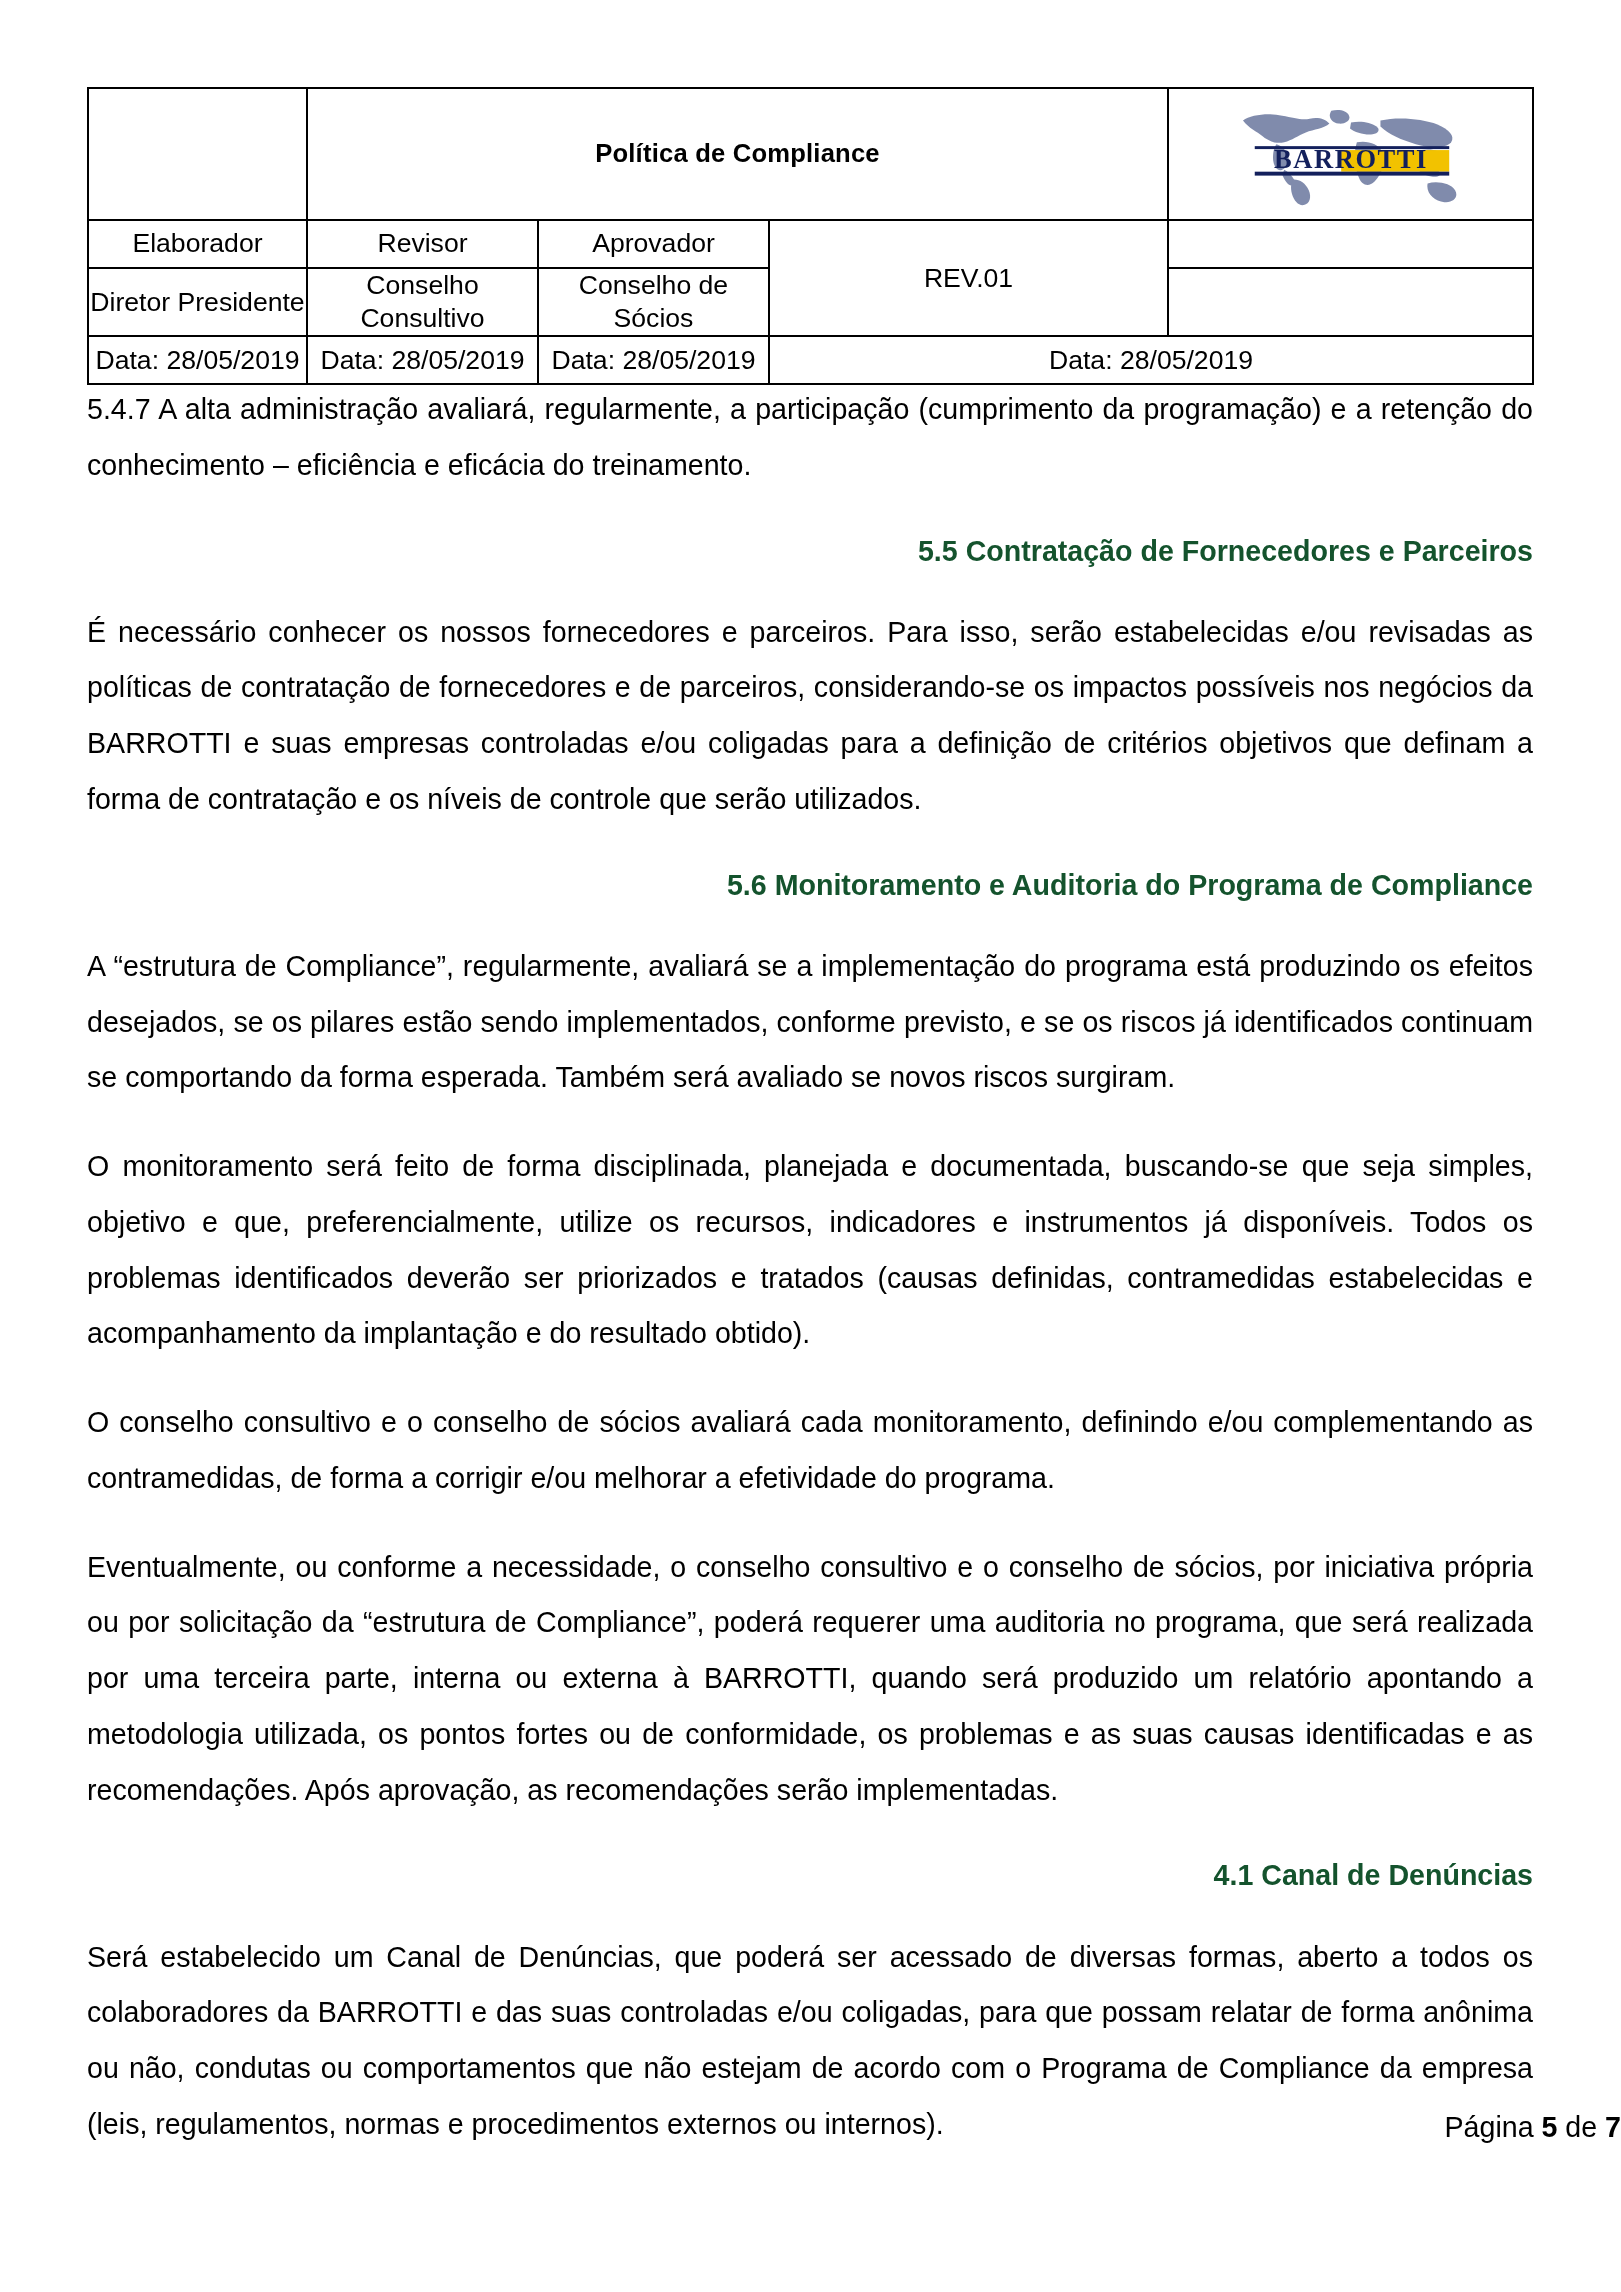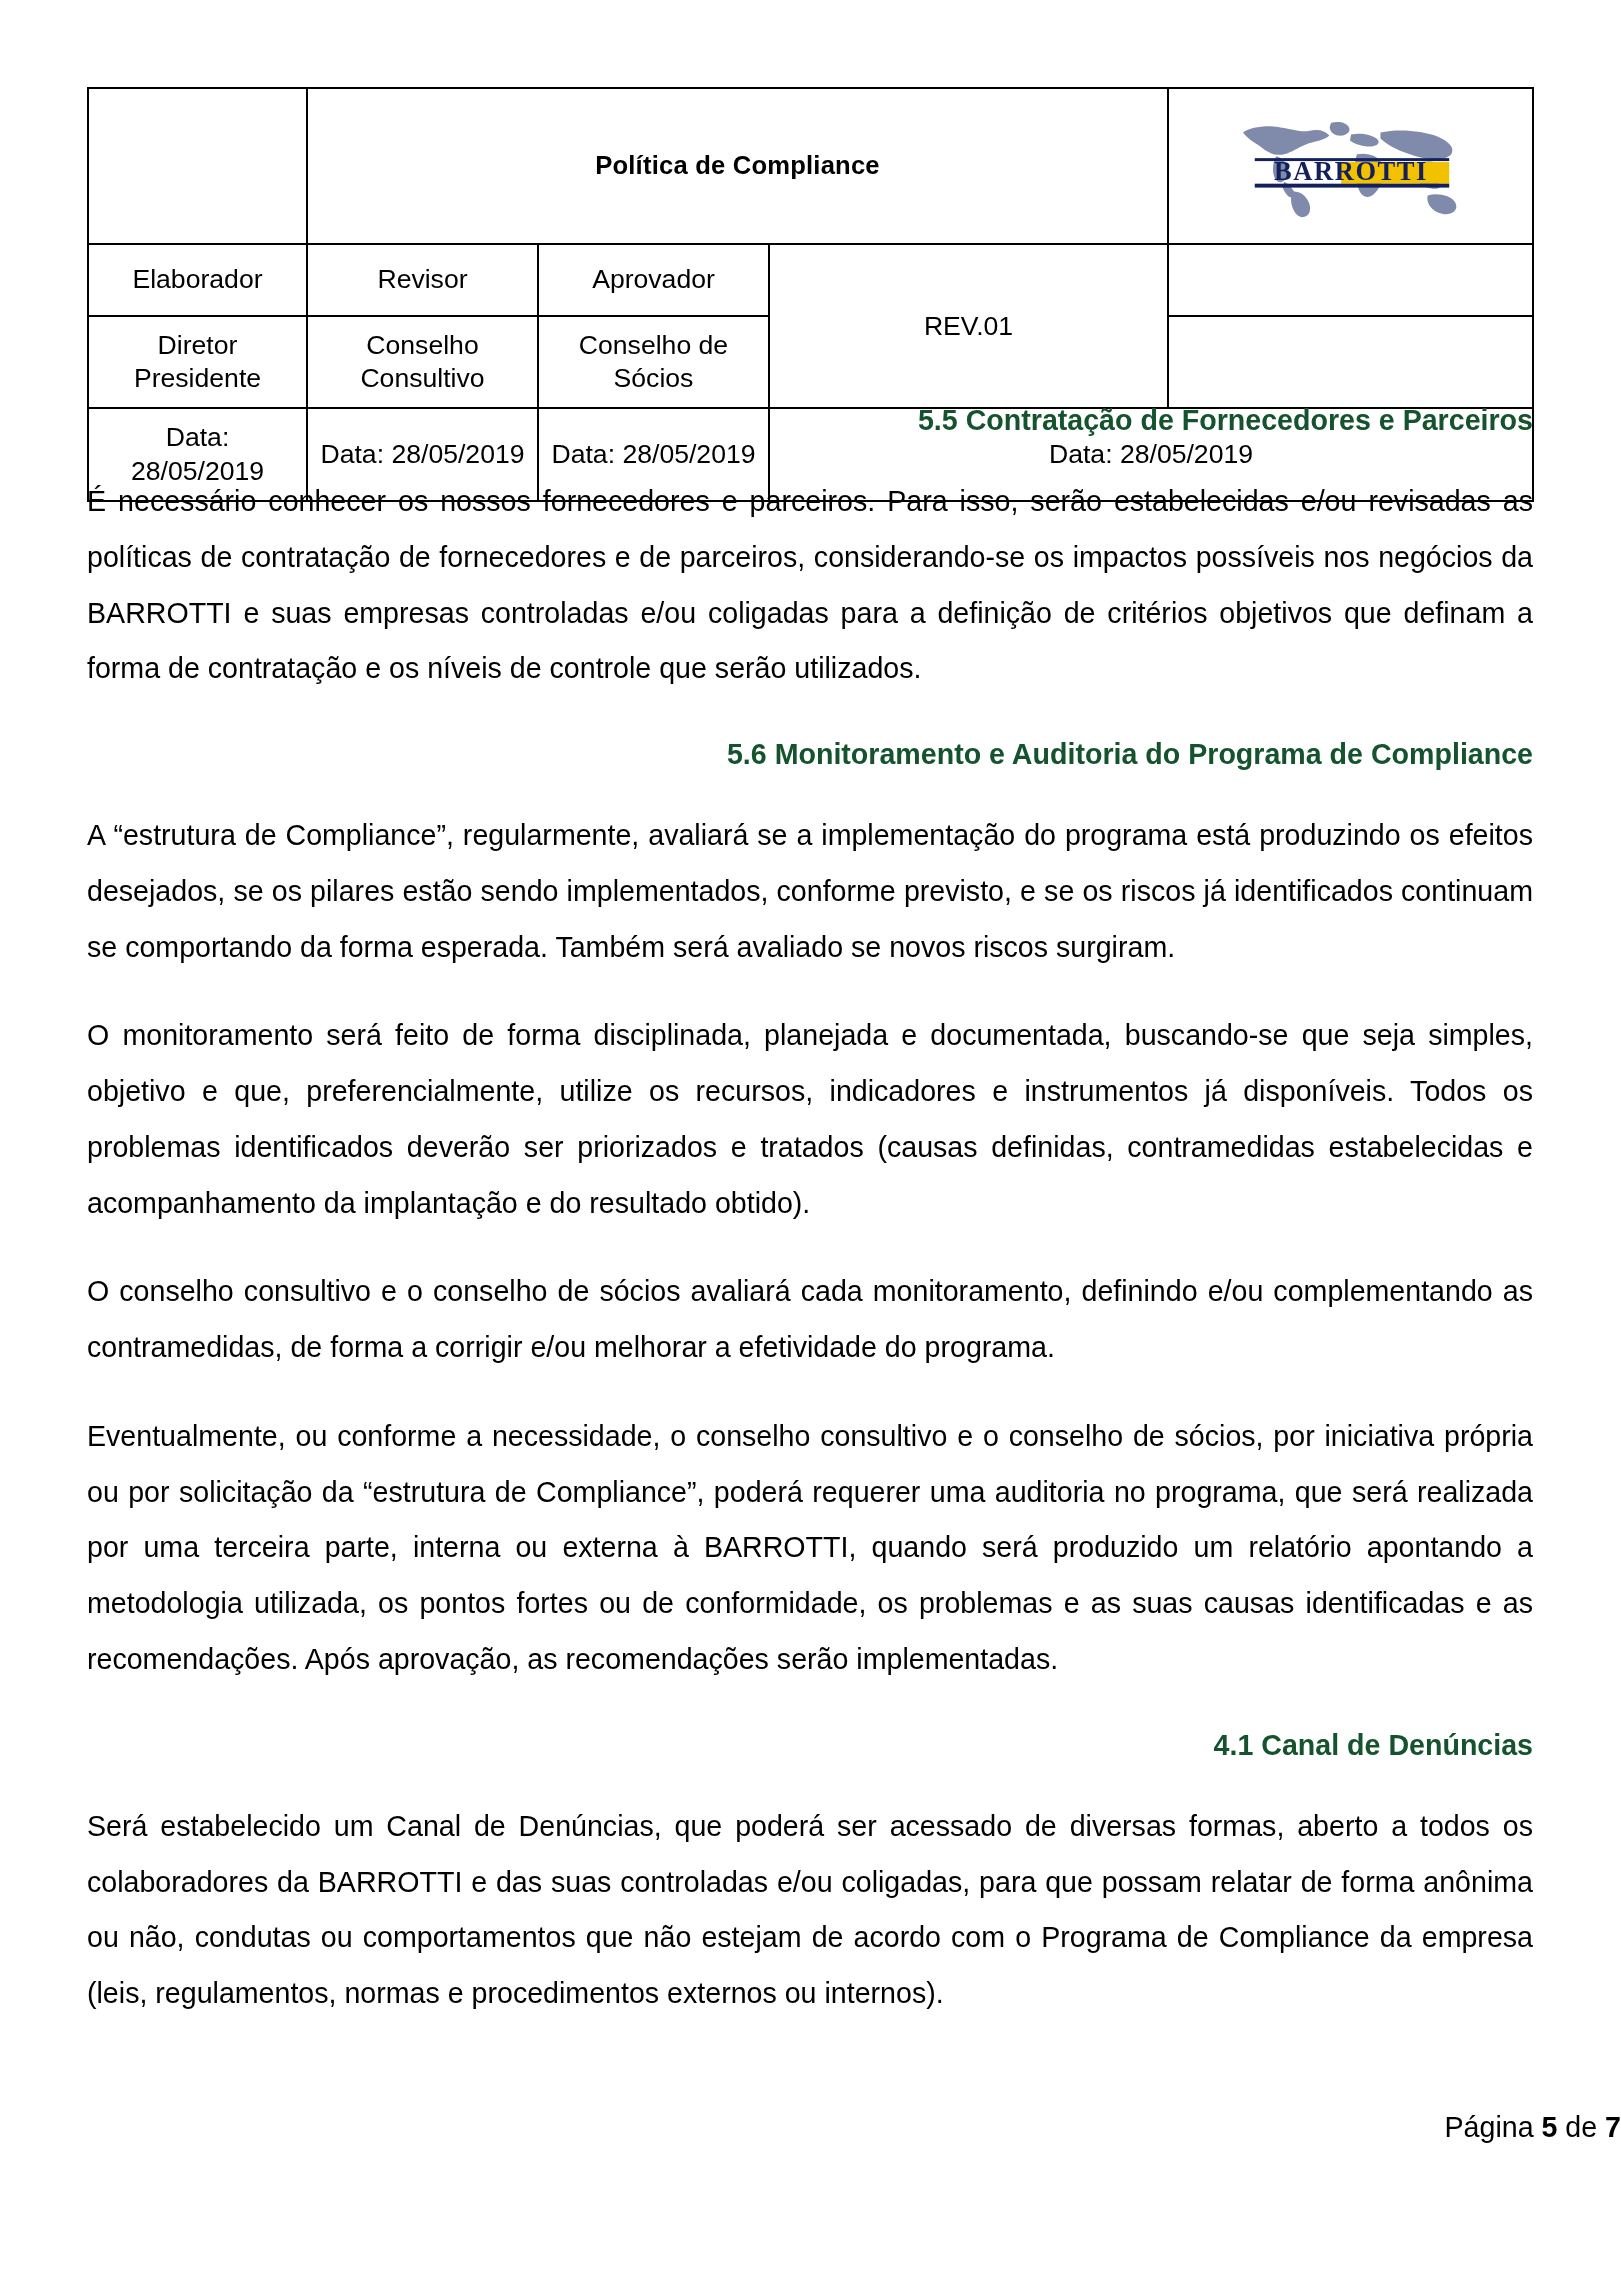--- a/index.html
+++ b/index.html
@@ -27,21 +27,21 @@
     top: 87px;
     width: 1446px;
   }
   table.header-table {
     width: 100%;
     border-collapse: collapse;
     table-layout: fixed;
   }
   table.header-table td {
     border: 2px solid #000000;
-    padding: 12px;
+    padding: 0;
     text-align: center;
     vertical-align: middle;
     font-size: 25.6px;
     color: #000000;
     line-height: 1.25;
   }
   td.title-cell {
     font-weight: bold;
     font-size: 28.6px;
     letter-spacing: 0.2px;
@@ -177,20 +177,21 @@
           <td>Data: 28/05/2019</td>
           <td>Data: 28/05/2019</td>
           <td colspan="2">Data: 28/05/2019</td>
         </tr>
       </tbody>
     </table>
   </div>
 
   <div class="body">
 
+    <p class="para">5.4.7 A alta administração avaliará, regularmente, a participação (cumprimento da programação) e a retenção do conhecimento – eficiência e eficácia do treinamento.</p>
 
     <h2 class="heading">5.5 Contratação de Fornecedores e Parceiros</h2>
 
     <p class="para">É necessário conhecer os nossos fornecedores e parceiros. Para isso, serão estabelecidas e/ou revisadas as políticas de contratação de fornecedores e de parceiros, considerando-se os impactos possíveis nos negócios da BARROTTI e suas empresas controladas e/ou coligadas para a definição de critérios objetivos que definam a forma de contratação e os níveis de controle que serão utilizados.</p>
 
     <h2 class="heading">5.6 Monitoramento e Auditoria do Programa de Compliance</h2>
 
     <p class="para">A “estrutura de Compliance”, regularmente, avaliará se a implementação do programa está produzindo os efeitos desejados, se os pilares estão sendo implementados, conforme previsto, e se os riscos já identificados continuam se comportando da forma esperada. Também será avaliado se novos riscos surgiram.</p>
     <p class="para">O monitoramento será feito de forma disciplinada, planejada e documentada, buscando-se que seja simples, objetivo e que, preferencialmente, utilize os recursos, indicadores e instrumentos já disponíveis. Todos os problemas identificados deverão ser priorizados e tratados (causas definidas, contramedidas estabelecidas e acompanhamento da implantação e do resultado obtido).</p>
     <p class="para">O conselho consultivo e o conselho de sócios avaliará cada monitoramento, definindo e/ou complementando as contramedidas, de forma a corrigir e/ou melhorar a efetividade do programa.</p>

